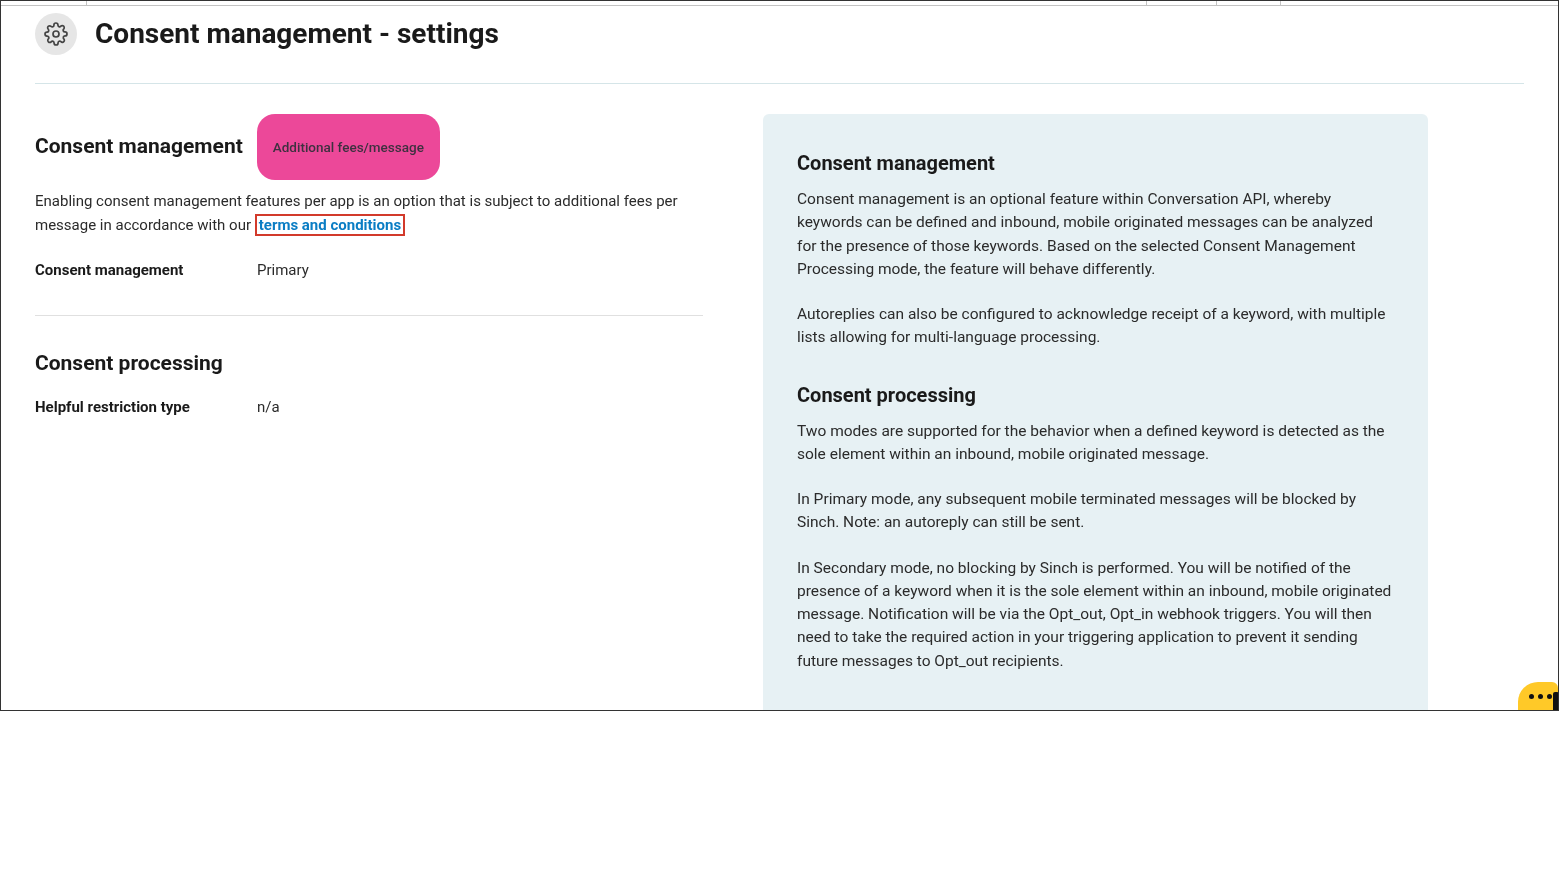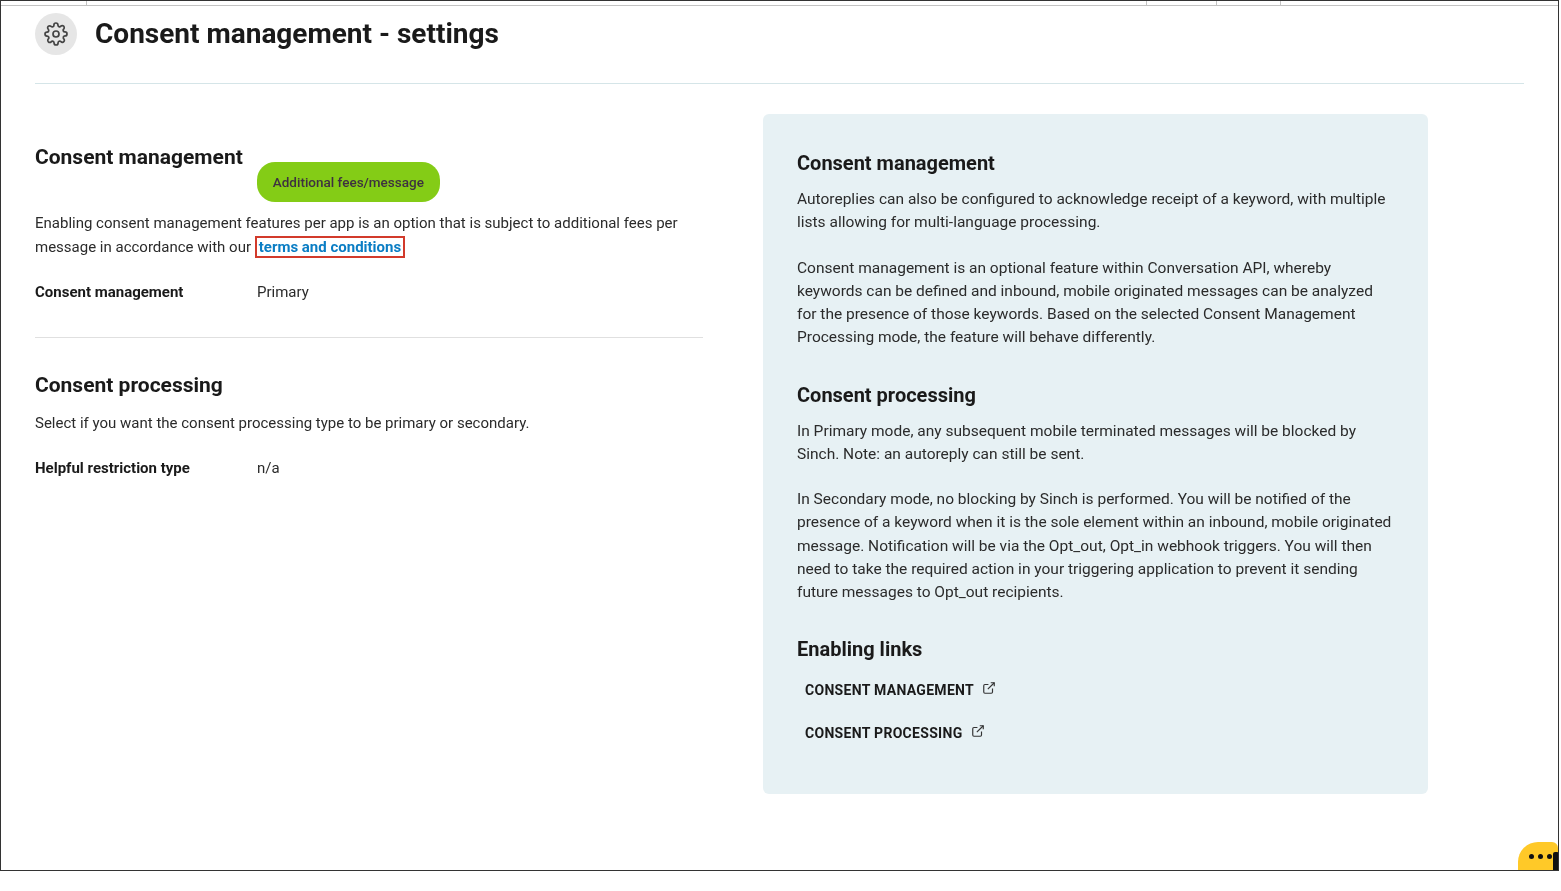--- a/index.html
+++ b/index.html
@@ -10,21 +10,21 @@
     body {
       font-family: -apple-system, BlinkMacSystemFont, "Segoe UI", Roboto, "Helvetica Neue", Arial, sans-serif;
       background: #fff;
       color: #222;
       font-size: 15px;
       line-height: 1.5;
     }
     .page {
       border: 1px solid #333;
       width: 1559px;
-      height: 871px;
+      height: 711px;
       position: relative;
       overflow: hidden;
     }
     .top-border {
       position: absolute;
       top: 0;
       left: 0;
       right: 0;
       height: 5px;
       display: flex;
@@ -86,28 +86,27 @@
       align-items: center;
       gap: 14px;
       margin-bottom: 10px;
     }
     h2.section-title {
       font-size: 21px;
       font-weight: 700;
       color: #1a1a1a;
     }
     .badge {
-      background: #84cc16;
+      background: #ec4899;
       color: #3e3140;
       font-size: 13.5px;
       font-weight: 500;
-      padding: 10px 16px;
+      padding: 23px 16px;
       border-radius: 18px;
       display: inline-block;
-      margin-top: 48px;
     }
     .desc {
       font-size: 15px;
       color: #2b2b2b;
       line-height: 1.55;
       margin-bottom: 16px;
     }
     .link {
       color: #0a7dc4;
       text-decoration: none;
@@ -237,33 +236,33 @@
           <span>Enabling consent management features per app is an option that is subject to additional fees per message in accordance with our </span><span class="link-box"><a href="#" class="link">terms and conditions</a></span>
         </p>
         <div class="kv-row">
           <div class="k">Consent management</div>
           <div class="v">Primary</div>
         </div>
 
         <hr class="divider">
 
         <h2 class="section-title" style="margin-bottom:10px;">Consent processing</h2>
-        <p class="desc">Select if you want the consent processing type to be primary or secondary.</p>
         <div class="kv-row">
           <div class="k">Helpful restriction type</div>
           <div class="v">n/a</div>
         </div>
       </div>
 
       <div class="right">
         <h3>Consent management</h3>
+        <p>Consent management is an optional feature within Conversation API, whereby keywords can be defined and inbound, mobile originated messages can be analyzed for the presence of those keywords. Based on the selected Consent Management Processing mode, the feature will behave differently.</p>
         <p>Autoreplies can also be configured to acknowledge receipt of a keyword, with multiple lists allowing for multi-language processing.</p>
-        <p>Consent management is an optional feature within Conversation API, whereby keywords can be defined and inbound, mobile originated messages can be analyzed for the presence of those keywords. Based on the selected Consent Management Processing mode, the feature will behave differently.</p>
 
         <h3 class="h3-gap">Consent processing</h3>
+        <p>Two modes are supported for the behavior when a defined keyword is detected as the sole element within an inbound, mobile originated message.</p>
         <p>In Primary mode, any subsequent mobile terminated messages will be blocked by Sinch. Note: an autoreply can still be sent.</p>
         <p>In Secondary mode, no blocking by Sinch is performed. You will be notified of the presence of a keyword when it is the sole element within an inbound, mobile originated message. Notification will be via the Opt_out, Opt_in webhook triggers. You will then need to take the required action in your triggering application to prevent it sending future messages to Opt_out recipients.</p>
 
         <h3 class="h3-gap">Enabling links</h3>
 
         <div class="ext-link">
           <span>CONSENT MANAGEMENT</span>
           <span>
             <svg viewBox="0 0 24 24">
                 <path d="M18 13v6a2 2 0 0 1-2 2H5a2 2 0 0 1-2-2V8a2 2 0 0 1 2-2h6"></path>

